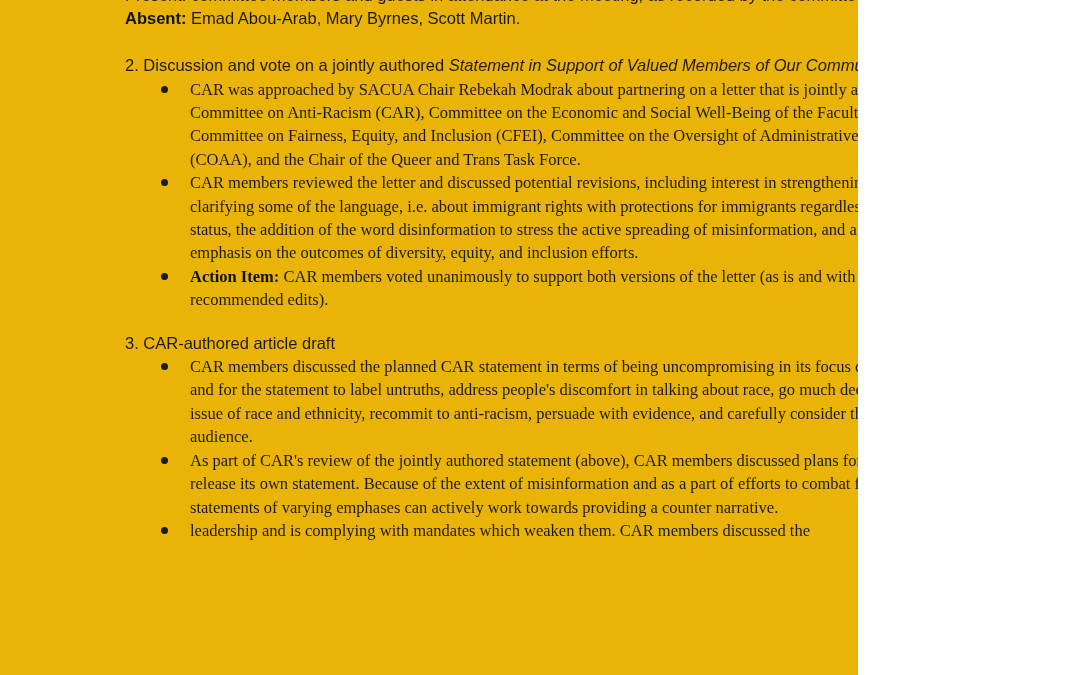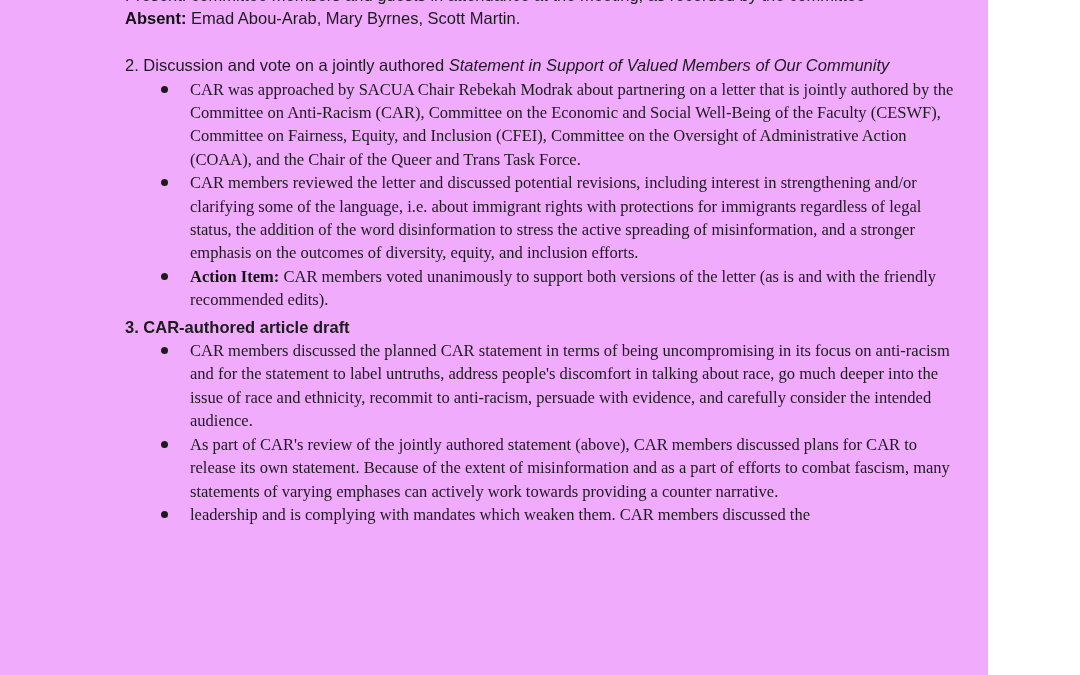--- a/index.html
+++ b/index.html
@@ -5,23 +5,23 @@
   * { margin: 0; padding: 0; box-sizing: border-box; }
   html, body {
     width: 1080px;
     height: 675px;
     background: #ffffff;
     overflow: hidden;
     font-family: "Liberation Sans", "DejaVu Sans", sans-serif;
   }
   .page {
     position: relative;
-    width: 988px;
+    width: 858px;
     height: 675px;
-    background: #f0abfc;
+    background: #eab308;
     overflow: hidden;
   }
   .doc {
     position: absolute;
     left: 125px;
     top: -16px;
     width: 830px;
     color: #1b1b1b;
     font-size: 16.5px;
     line-height: 23.4px;
@@ -48,21 +48,21 @@
     content: "";
     position: absolute;
     left: 36px;
     top: 8px;
     width: 7px;
     height: 7px;
     border-radius: 50%;
     background: #1b1b1b;
   }
   .clipline { display: block; }
-  .small-gap { margin-top: 4px; font-weight: bold; }
+  .small-gap { margin-top: 20px; }
 </style>
 </head>
 <body>
 
 <div class="page">
   <div class="doc">
 
     <div class="clip-top">
       <span>Present: committee members and guests in attendance at the meeting, as recorded by the committee</span>
     </div>

